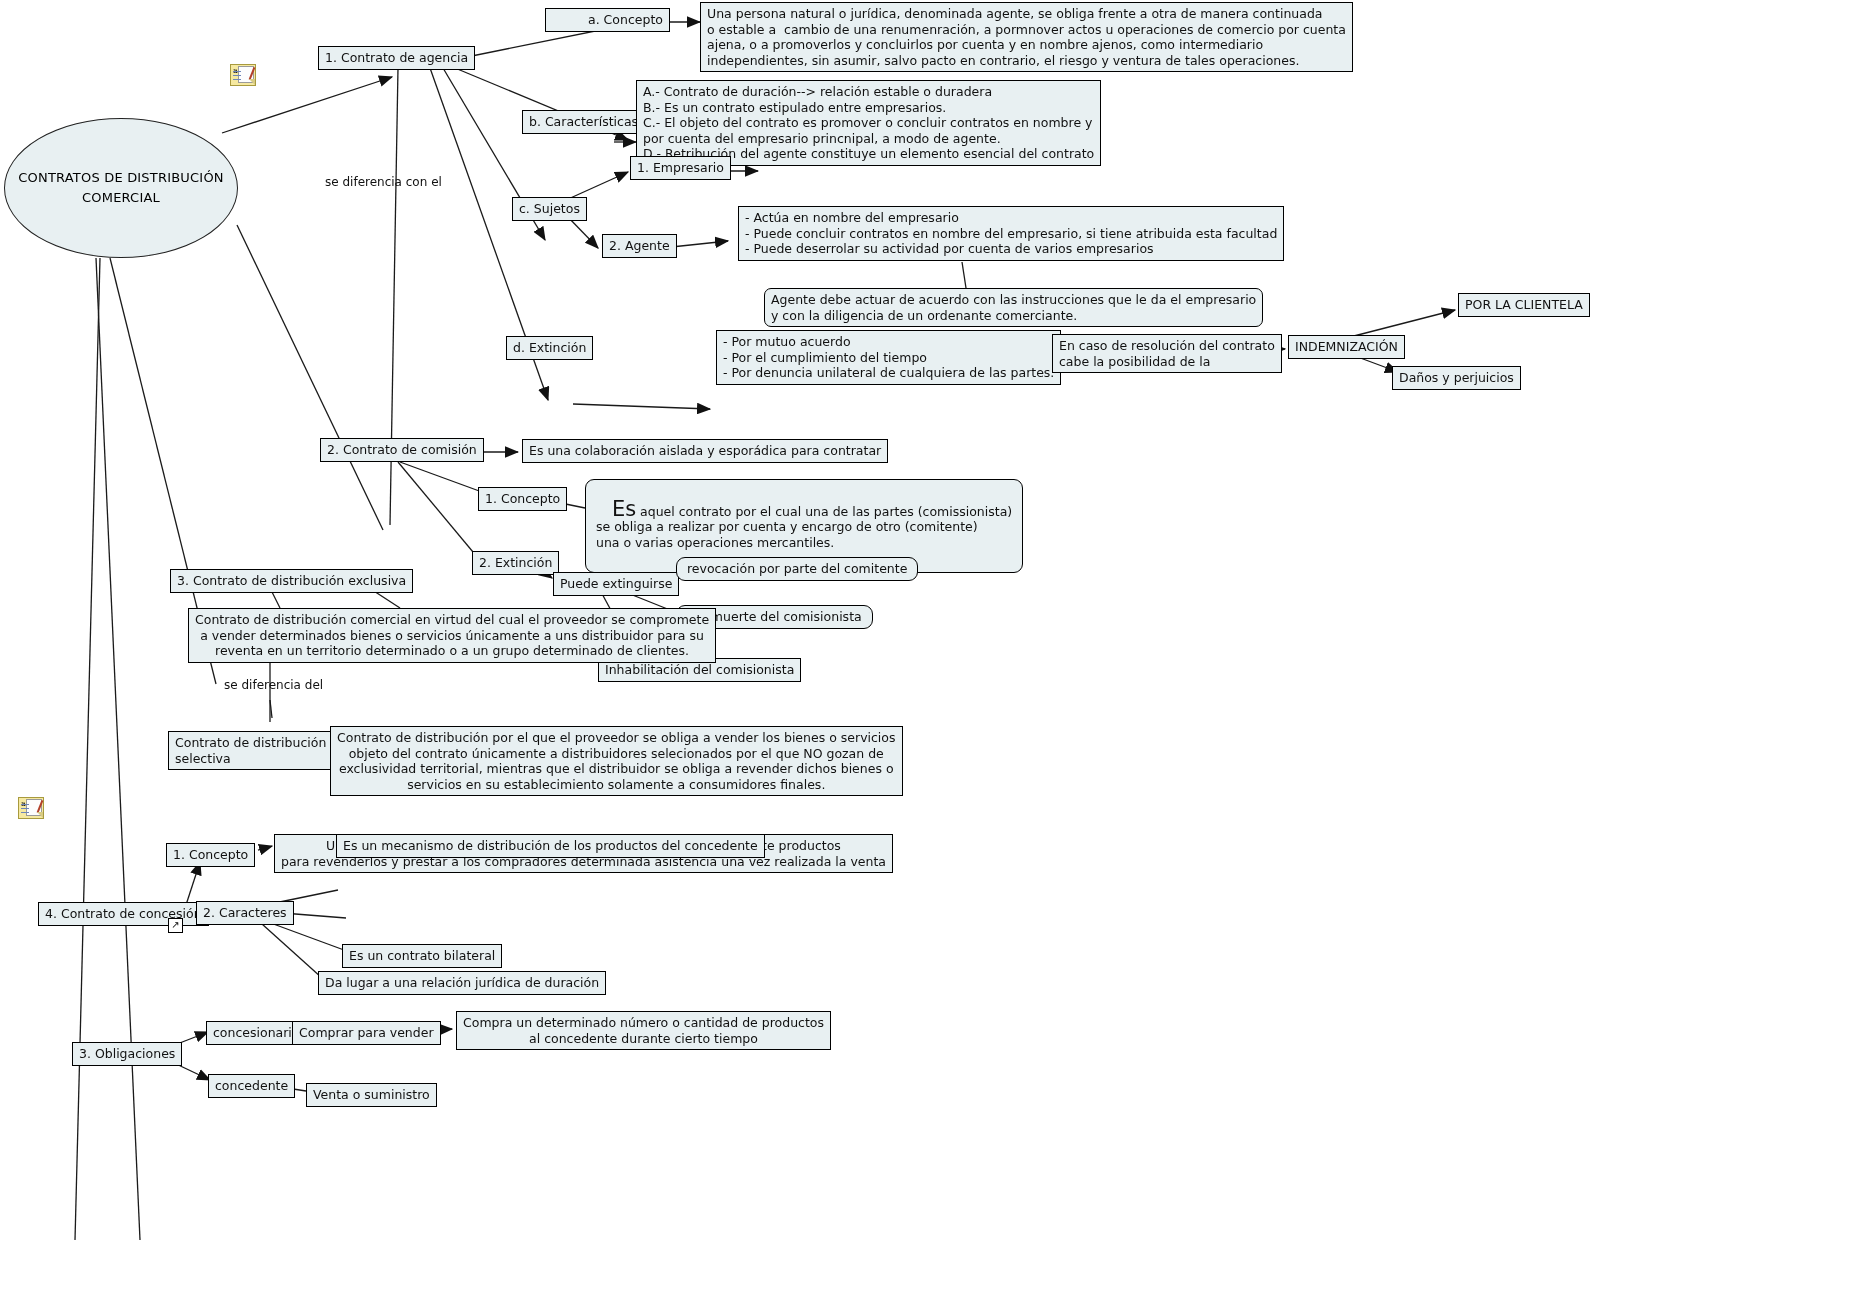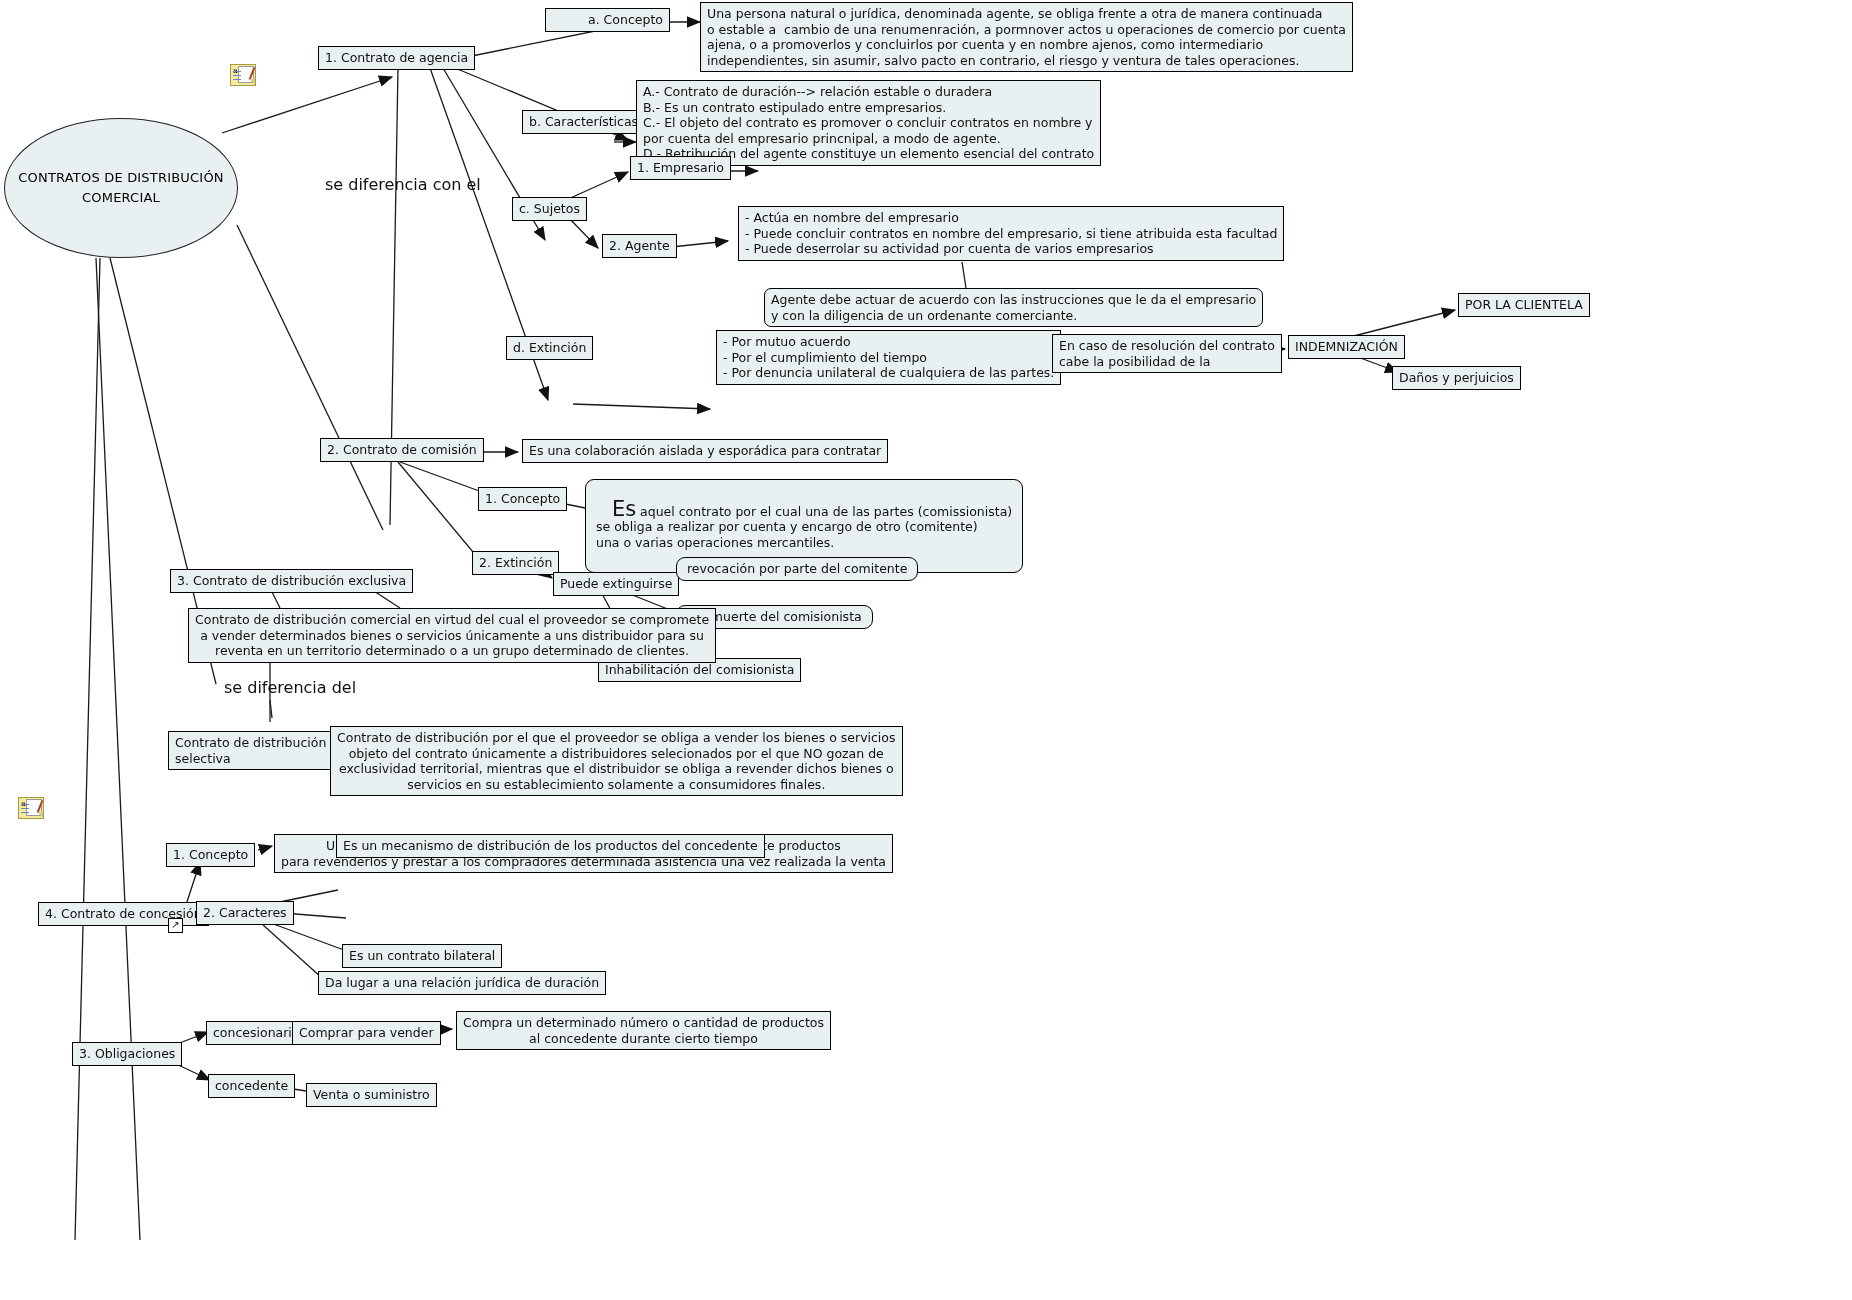--- a/index.html
+++ b/index.html
@@ -6,21 +6,21 @@
   body{font-family:"DejaVu Sans","Liberation Sans",sans-serif;color:#000;}
   #canvas{position:relative;width:1852px;height:1300px;overflow:hidden;background:#fff;}
   svg.edges{position:absolute;left:0;top:0;width:1852px;height:1300px;pointer-events:none;}
   .node{position:absolute;box-sizing:border-box;background:#e8f0f2;border:1px solid #000;
         font-size:12.5px;line-height:15.5px;color:#111;padding:3px 6px;white-space:pre;}
   .node.round{border-radius:9px;}
   .node.ctr{text-align:center;}
   .ellipse{position:absolute;box-sizing:border-box;background:#e8f0f2;border:1px solid #222;
            border-radius:50%;display:flex;align-items:center;justify-content:center;
            text-align:center;font-size:13px;line-height:20px;letter-spacing:.2px;}
-  .freetext{position:absolute;font-size:16px;color:#111;white-space:pre;}
+  .freetext{position:absolute;font-size:12px;color:#111;white-space:pre;}
   .bigcap{font-size:21px;}
   .noteicon{position:absolute;width:24px;height:20px;background:#f6e9a0;border:1px solid #a89a3e;}
   .noteicon .pg{position:absolute;right:1px;top:1px;width:14px;height:15px;background:#fdfdfd;border:1px solid #9a9a9a;}
   .noteicon .ln{position:absolute;left:2px;height:1px;background:#6f86b8;}
   .noteicon .a{position:absolute;left:2px;top:2px;font-size:8px;line-height:8px;font-family:"DejaVu Serif",serif;}
   .noteicon .pen{position:absolute;right:2px;top:2px;width:2px;height:13px;background:#b3402a;transform:rotate(22deg);}
   .corner{position:absolute;width:0;height:0;border-left:6px solid transparent;border-top:6px solid #d8cb84;right:0;bottom:0;}
   .arrowmark{position:absolute;width:13px;height:13px;border:1px solid #000;background:#fff;font-size:10px;
              line-height:11px;text-align:center;}
 </style>

